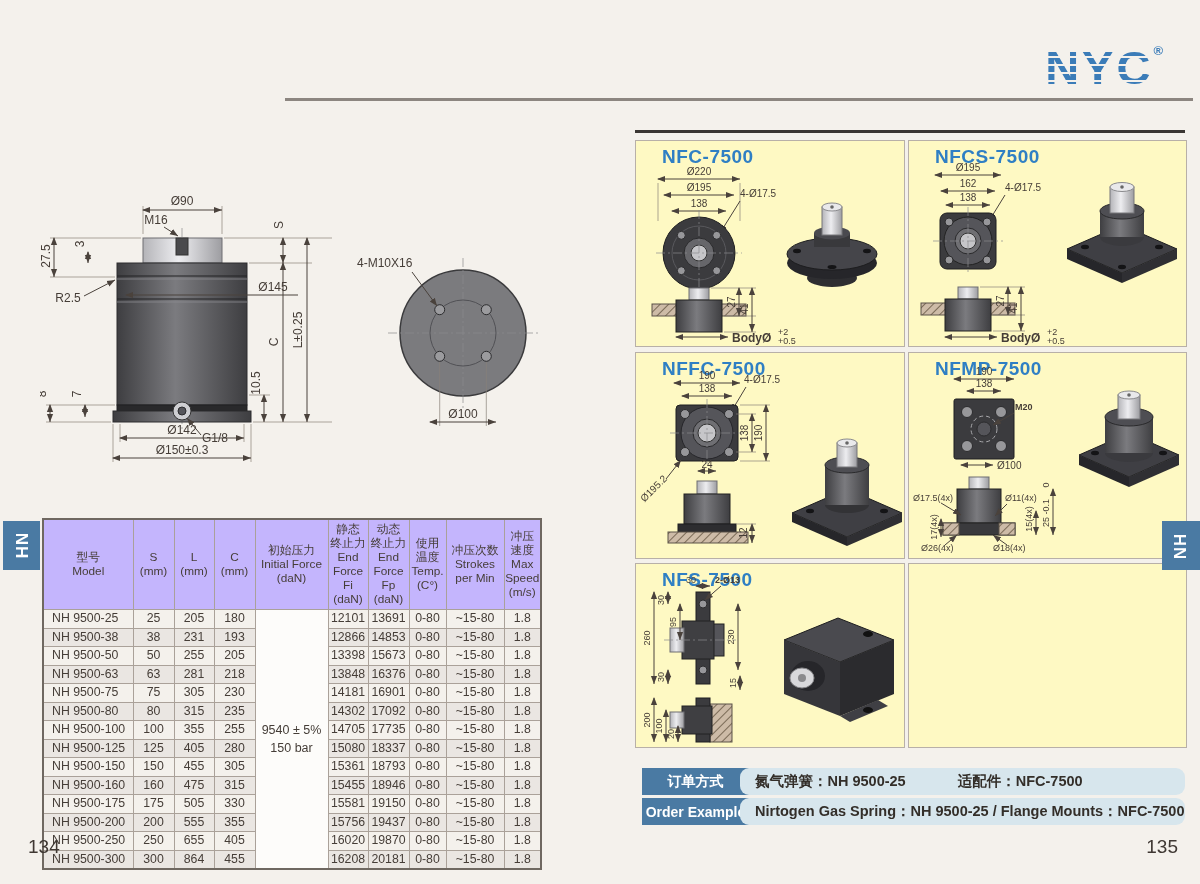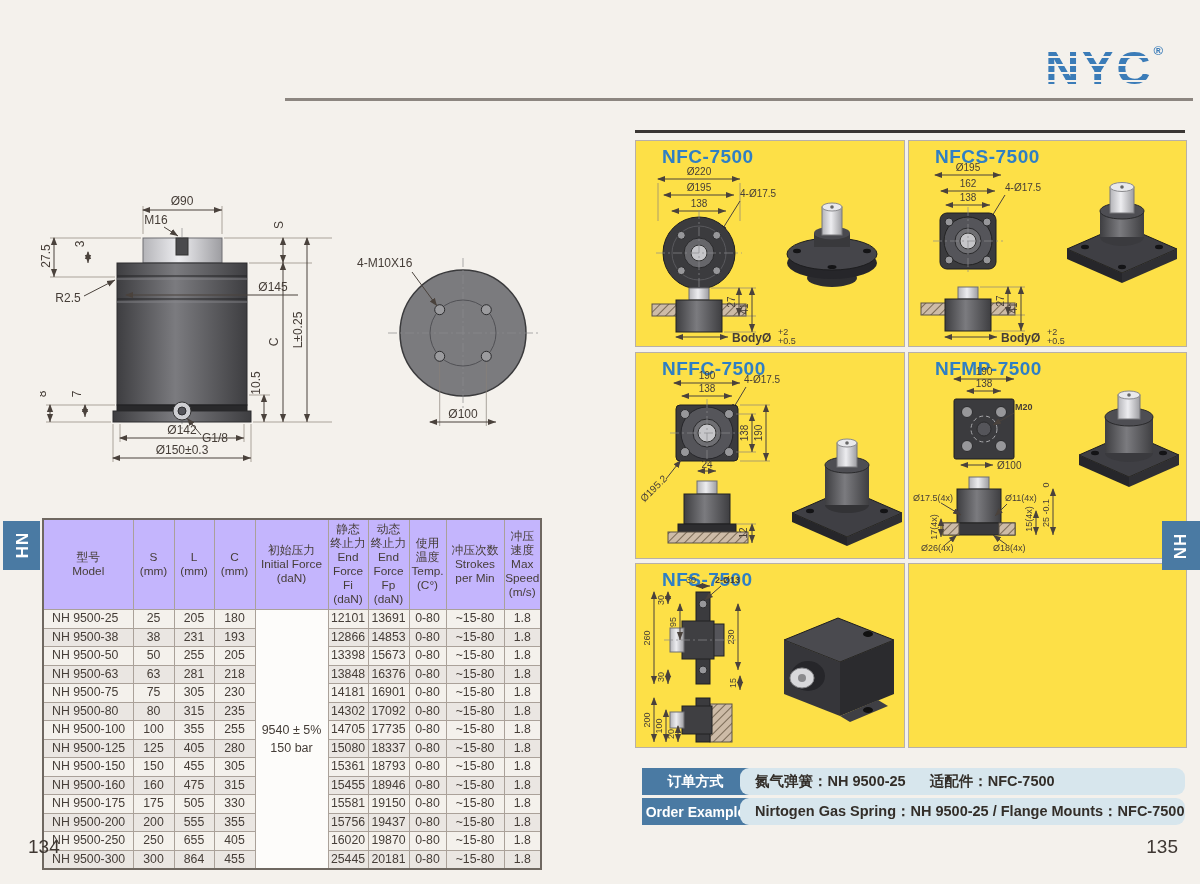--- a/index.html
+++ b/index.html
@@ -10,21 +10,21 @@
   .rule{position:absolute;left:285px;top:98px;width:908px;height:3px;background:#8c8680;}
   .logo{position:absolute;right:34px;top:44px;font-size:47px;font-weight:bold;letter-spacing:3px;color:#3b7cb8;line-height:1;}
   .logo .stripes{position:absolute;left:0;right:14px;top:6px;bottom:0;background:repeating-linear-gradient(to bottom,transparent 0 6px,#f4f1ec 6px 8px);}
   .logo sup{font-size:13px;vertical-align:top;color:#3b7cb8;}
   
   .flange-header{position:absolute;left:648px;top:103px;}
   .flange-header .zh{font-size:21px;font-weight:bold;color:#2f2b28;}
   .flange-header .en{font-size:15px;font-weight:bold;color:#2f2b28;margin-left:8px;}
   .flange-underline{position:absolute;left:635px;top:130px;width:550px;height:3px;background:#3a3633;}
   
-  .panel{position:absolute;background:#fde047;border:1px solid #b8b0a8;}
+  .panel{position:absolute;background:#fef9c3;border:1px solid #b8b0a8;}
   .panel-title{position:absolute;left:26px;top:5px;color:#2f7fc4;font-size:19px;font-weight:bold;letter-spacing:0.5px;}
   .panel svg{position:absolute;left:0;top:0;}
   
   svg text{fill:#453d37;font-family:"Liberation Sans",sans-serif;font-size:12px;}
   svg text.sm{font-size:10px;}
   svg text.xs{font-size:9px;}
   .dim{stroke:#4a423c;stroke-width:1;fill:none;}
   .ext{stroke:#8a8279;stroke-width:0.7;fill:none;}
   .cl{stroke:#8a8a8e;stroke-width:0.7;stroke-dasharray:9 3 2 3;fill:none;}
   
@@ -34,21 +34,21 @@
   .spec-table td{height:17.5px;line-height:17.5px;text-align:center;padding:0 1px;}
   .spec-table td.model{text-align:left;padding-left:8px;}
   .spec-table tbody tr:nth-child(even) td{background:#eae6e2;}
   .spec-table td.merged{background:#fdfcfa !important;white-space:pre-line;line-height:1.5;vertical-align:middle;font-size:12.5px;}
   .spec-table{border:2px solid #6f6861;}
   
   .order-label{position:absolute;left:630px;width:107px;height:27px;background:#4a7aa3;color:#fff;
     display:flex;align-items:center;justify-content:center;font-size:14px;font-weight:bold;margin-left:12px;}
   .order-content{position:absolute;left:740px;width:445px;height:27px;background:#d7e6ed;color:#332e29;
     display:flex;align-items:center;font-size:14.5px;font-weight:bold;padding-left:15px;box-sizing:border-box;border-radius:9px;}
-  .order-content .gap2{margin-left:24px;}
+  .order-content .gap2{margin-left:52px;}
   
   .side-tab{position:absolute;width:37px;height:49px;background:#4a7aa3;color:#fff;display:flex;align-items:center;justify-content:center;}
   .side-tab span{font-size:17px;font-weight:bold;letter-spacing:1px;}
   .tab-left{left:3px;top:521px;}
   .tab-left span{transform:rotate(90deg);}
   .tab-right{left:1162px;top:521px;width:38px;}
   .tab-right span{transform:rotate(-90deg);}
   .page-num{position:absolute;top:836px;font-size:19px;color:#3f3833;}
   .pn-left{left:28px;}
   .pn-right{right:22px;}
@@ -648,21 +648,21 @@
           <td>19870</td>
           <td>0-80</td>
           <td>~15-80</td>
           <td>1.8</td>
         </tr>
         <tr>
           <td class="model">NH 9500-300</td>
           <td>300</td>
           <td>864</td>
           <td>455</td>
-          <td>25445</td>
+          <td>16208</td>
           <td>20181</td>
           <td>0-80</td>
           <td>~15-80</td>
           <td>1.8</td>
         </tr>
       </tbody>
   </table>
 
   <div class="order-label" style="top:768px;">订单方式</div>
   <div class="order-content" style="top:768px;">

